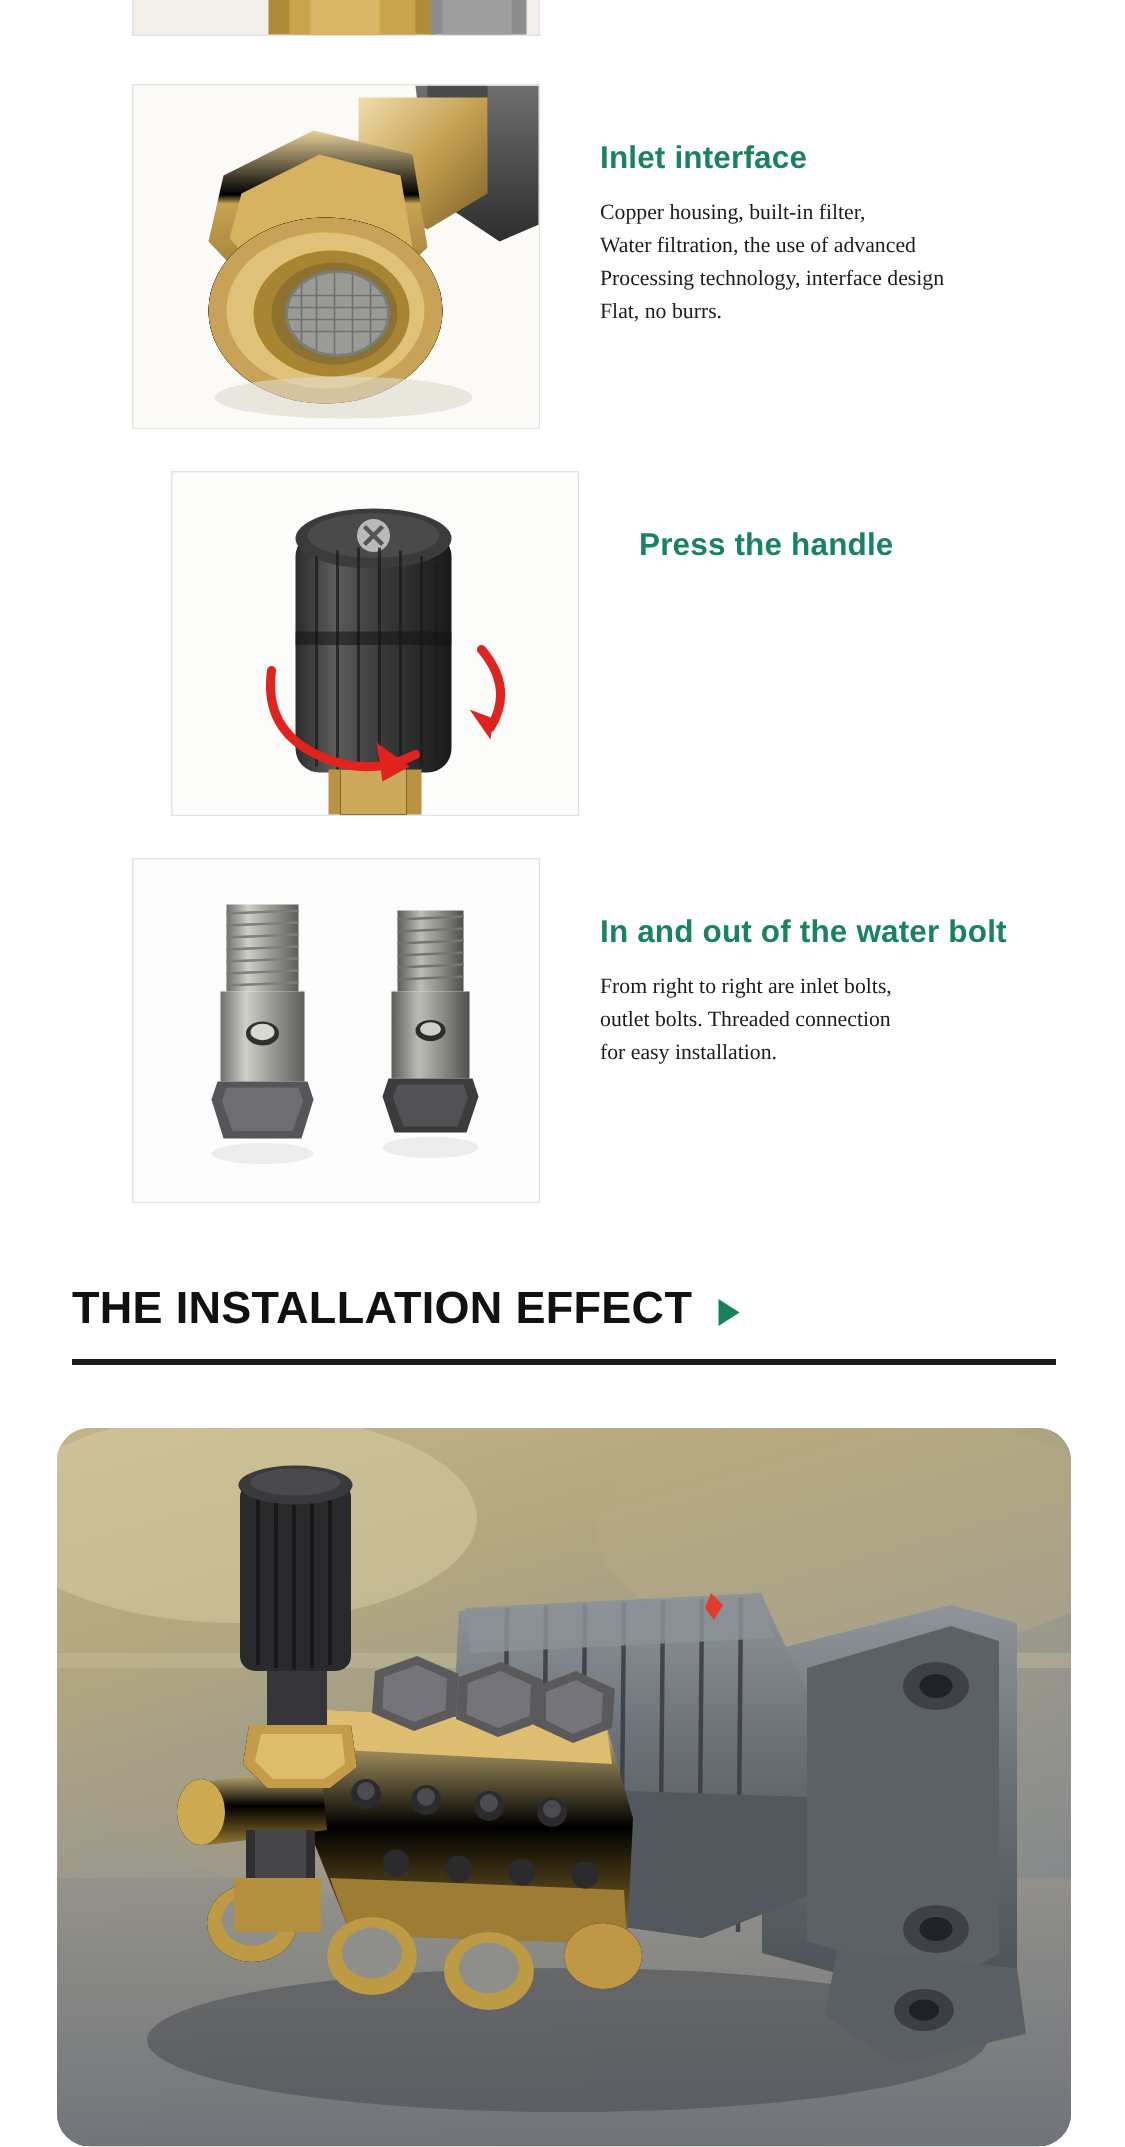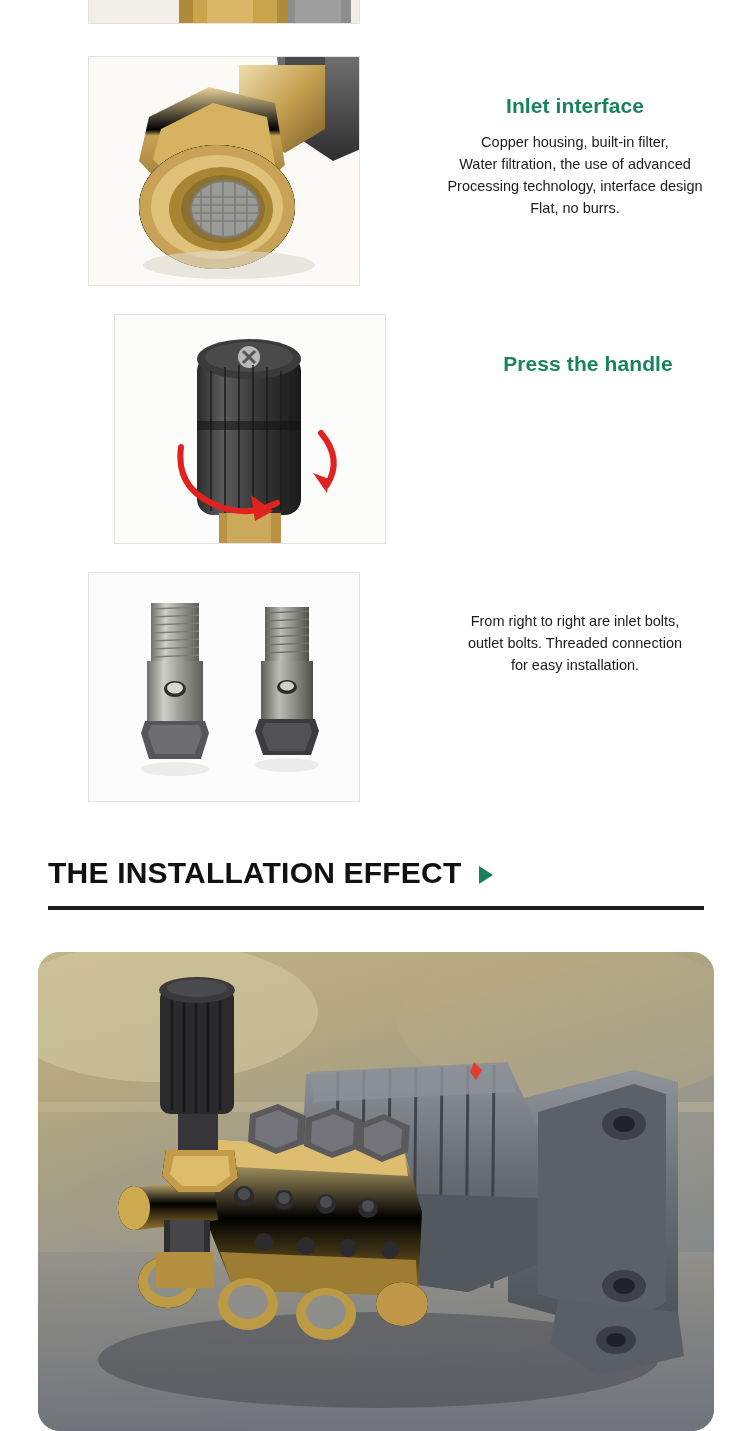--- a/index.html
+++ b/index.html
@@ -20,21 +20,20 @@
     position: absolute;
     top: 0;
     left: 0;
     width: 750px;
   }
 
   .feature-row {
     display: flex;
     align-items: flex-start;
     margin-bottom: 0;
-    text-align: center;
   }
 
   .thumb {
     width: 272px;
     height: 230px;
     margin-left: 88px;
     border: 1px solid #e2e2e2;
     box-sizing: border-box;
     background: #fdfdfd;
     position: relative;
@@ -62,20 +61,21 @@
     margin: 0 0 14px 0;
     line-height: 1.1;
   }
 
   .feature-desc {
     color: #1b1b1b;
     font-size: 14.5px;
     line-height: 22px;
     margin: 0;
     white-space: pre-line;
+    font-family: Liberation Serif, serif;
   }
 
   
   .section-heading-wrap {
     position: absolute;
     left: 48px;
     top: 856px;
     width: 656px;
   }
   .section-heading {
@@ -320,20 +320,21 @@
             <ellipse cx="198" cy="114" rx="10" ry="7" fill="#2c2c2b"></ellipse>
             <ellipse cx="198" cy="113" rx="7" ry="4.5" fill="#cfcfc9"></ellipse>
             <path d="M170 146 L226 146 L230 158 L222 182 L174 182 L166 158 Z" fill="#3c3c3e"></path>
             <path d="M176 150 L220 150 L223 159 L216 178 L180 178 L173 159 Z" fill="#525254"></path>
             <ellipse cx="198" cy="192" rx="32" ry="7" fill="#e6e6e4" opacity="0.7"></ellipse>
           </g>
         </svg>
       </div>
     </div>
     <div class="feature-text">
+      <h3 class="feature-title">In and out of the water bolt</h3>
       <p class="feature-desc">From right to right are inlet bolts,
 outlet bolts. Threaded connection
 for easy installation.</p>
     </div>
   </div>
 
 </div>
 
 <div class="section-heading-wrap">
   <div class="section-heading">

